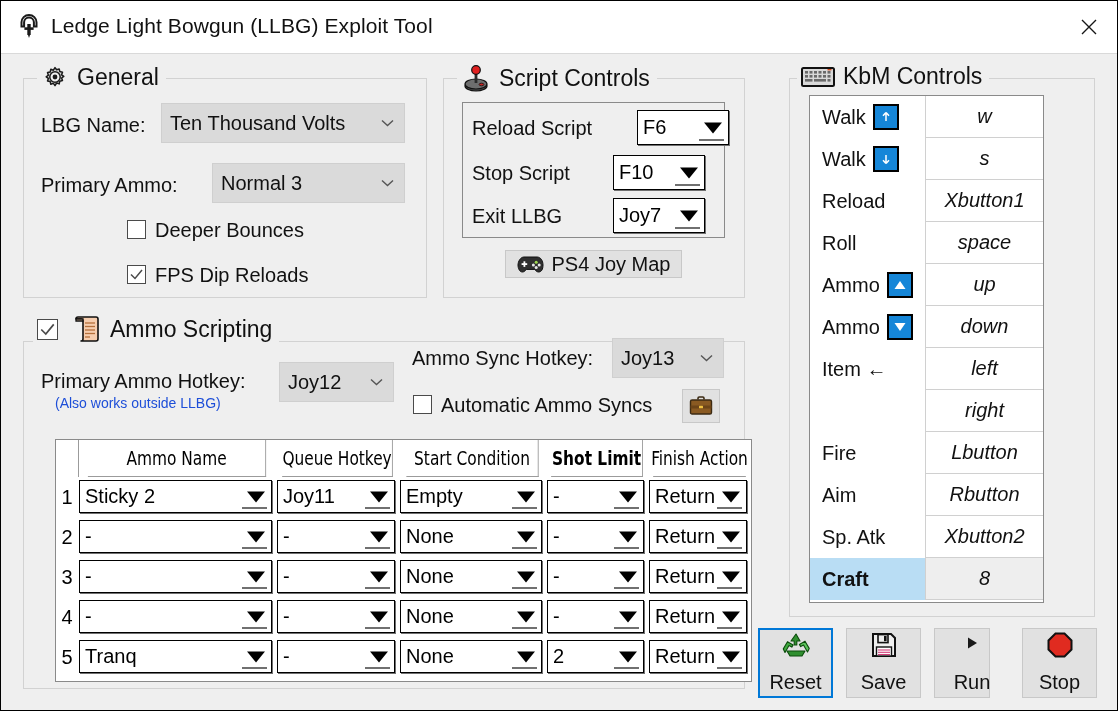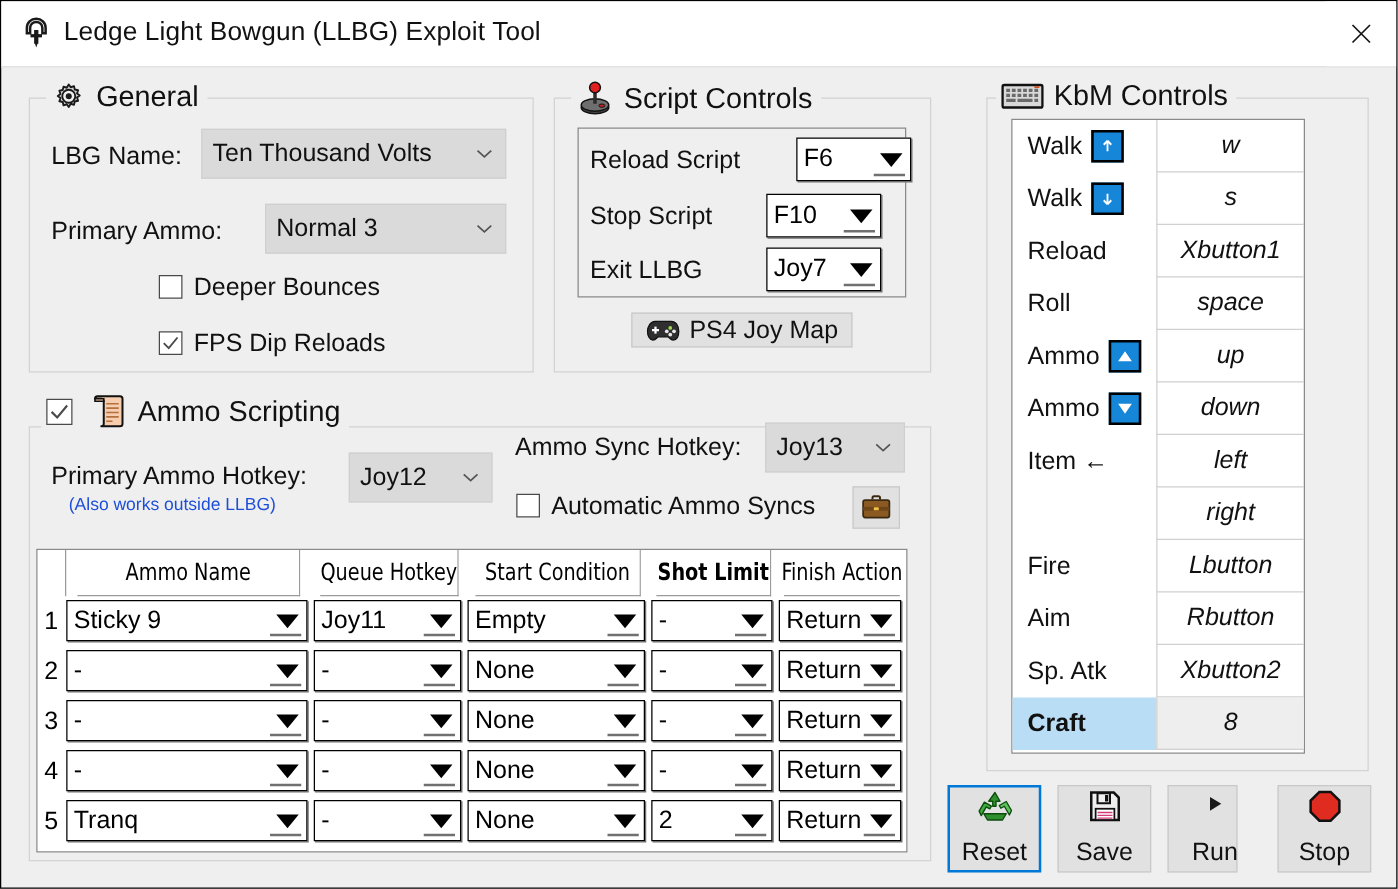--- a/index.html
+++ b/index.html
@@ -118,21 +118,21 @@
     display:flex;align-items:center;justify-content:center;gap:8px;
     font-size:20px;color:#111;cursor:default;
   }
   .btn.focus{border:2px solid #0078d7;}
   .btn-v{flex-direction:column;gap:12px;}
   .btn-v .bicon{line-height:0;margin-bottom:1px;}
   .btn-v .btext{font-size:20px;}
 
   
   #ammo-table{
-    position:absolute;left:28px;top:438px;width:697px;height:243px;
+    position:absolute;left:54px;top:438px;width:697px;height:243px;
     border:1px solid #8a8a8a;background:#fff;box-sizing:border-box;padding-left:23px;
   }
   .th{
     position:absolute;top:0px;height:37px;
     display:flex;align-items:center;justify-content:center;
     font-size:19px;color:#000;
     font-family:"Liberation Sans Narrow","DejaVu Sans Condensed","Liberation Sans",sans-serif;
     transform:scaleX(0.9);
     white-space:nowrap;
     border-right:1px solid #9b9b9b;
@@ -495,21 +495,21 @@
 
 <div id="ammo-table">
     <div class="th" style="left: 22px; width: 198px;">Ammo Name</div>
     <div class="th" style="left: 220px; width: 123px;">Queue Hotkey</div>
     <div class="th" style="left: 343px; width: 147px;">Start Condition</div>
     <div class="th bold" style="left: 490px; width: 102px;">Shot Limit</div>
     <div class="th last" style="left: 592px; width: 103px;">Finish Action</div>
     <div class="vsep" style="left: 22px; top: 0px; height: 37px;"></div>
     <div class="rownum" style="left: 0px; top: 37px; height: 40px;">1</div>
     <div class="cbo3d" style="left: 23px; top: 40px; width: 193px; height: 33px;">
-      <span>Sticky 9</span>
+      <span>Sticky 2</span>
       <span class="tri"></span>
       <span class="tribar"></span>
     </div>
     <div class="cbo3d" style="left: 221px; top: 40px; width: 118px; height: 33px;">
       <span>Joy11</span>
       <span class="tri"></span>
       <span class="tribar"></span>
     </div>
     <div class="cbo3d" style="left: 344px; top: 40px; width: 142px; height: 33px;">
       <span>Empty</span>

